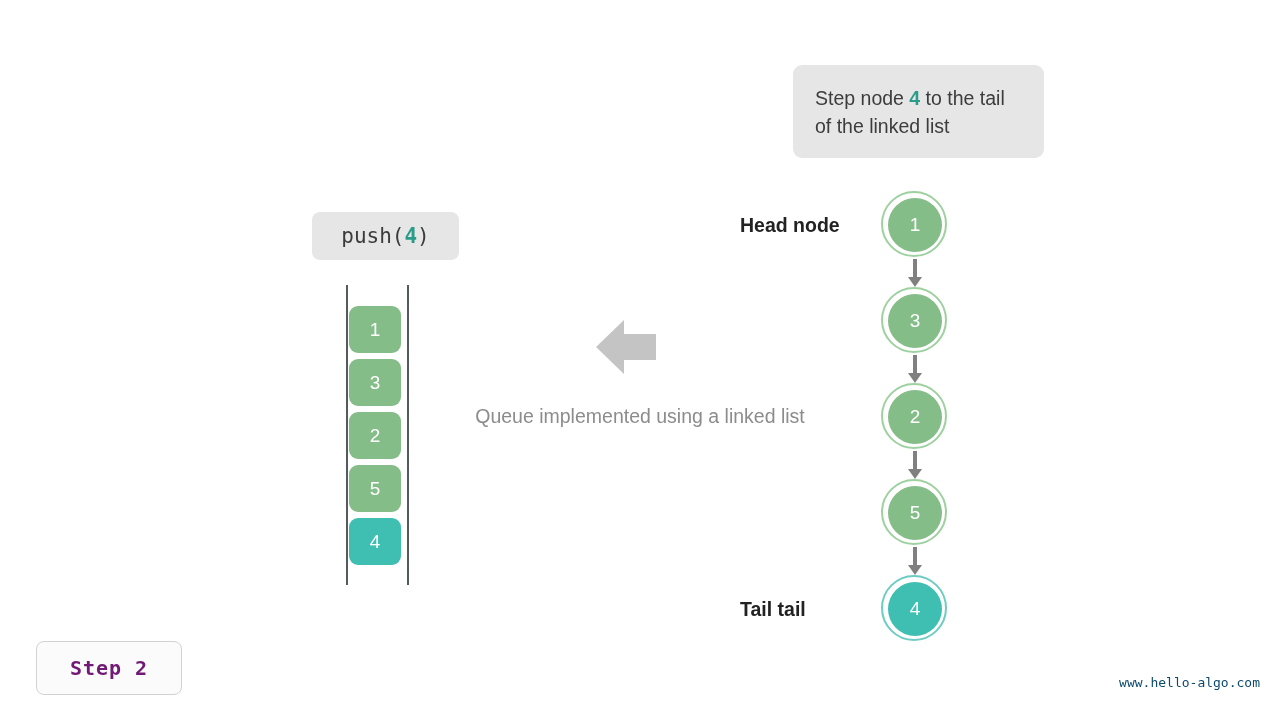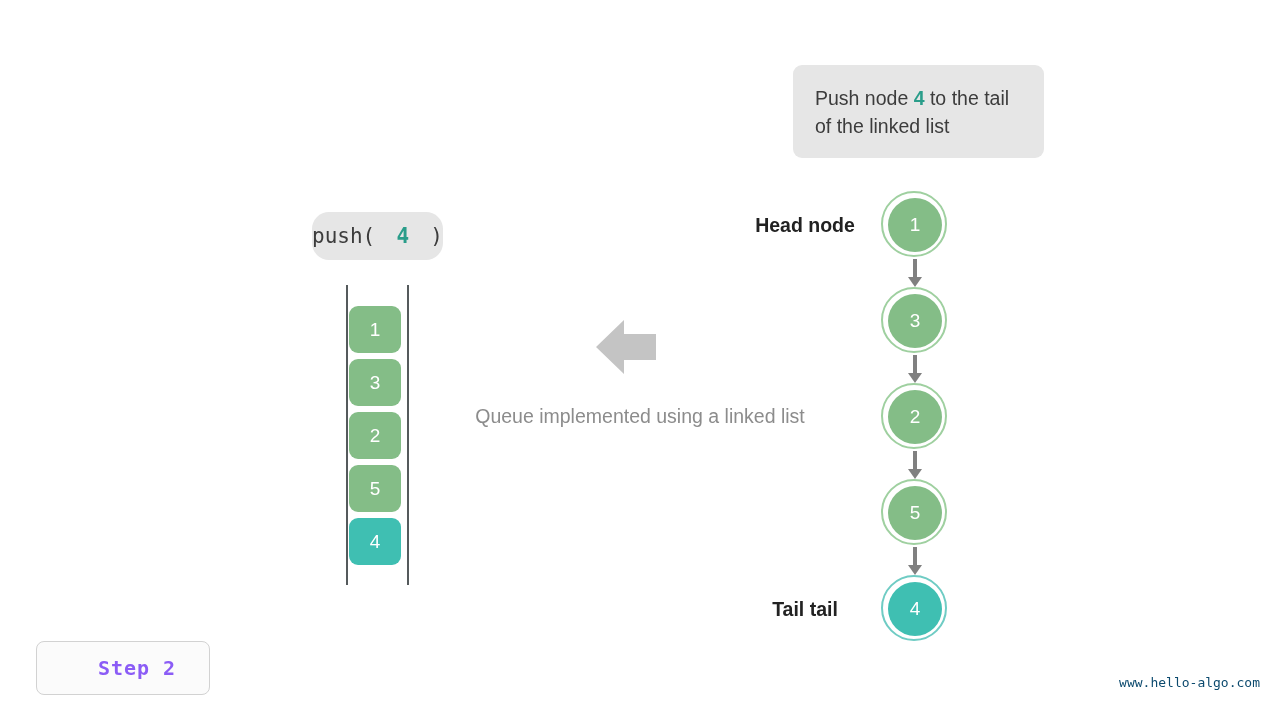--- a/index.html
+++ b/index.html
@@ -40,27 +40,27 @@
   }
   .accent-num {
     color: #2a9d8a;
     font-weight: 700;
   }
 
   
   #push-label {
     left: 312px;
     top: 212px;
-    width: 131px;
+    width: 147px;
     height: 48px;
     background: #e6e6e6;
-    border-radius: 17px;
-    display: flex;
-    align-items: center;
-    justify-content: space-between;
+    border-radius: 8px;
+    display: flex;
+    align-items: center;
+    justify-content: center;
     font-family: "DejaVu Sans Mono", "Liberation Mono", monospace;
     font-size: 21px;
     color: #3c3c3c;
     letter-spacing: 0px;
   }
   #push-label .accent-num {
     color: #2a9d8a;
     font-weight: 700;
   }
 
@@ -165,59 +165,58 @@
     border-left: 7px solid transparent;
     border-right: 7px solid transparent;
     border-top: 10px solid #808080;
   }
 
   .side-label {
     position: absolute;
     font-size: 19.5px;
     font-weight: 700;
     color: #222222;
-    text-align: center;
+    text-align: left;
     width: 130px;
     left: 0px;
   }
 
   
   #step-badge {
     left: 36px;
     top: 641px;
     width: 144px;
     height: 52px;
     border: 1px solid #d2d2d2;
     border-radius: 8px;
     background: #fbfbfb;
     display: flex;
     align-items: center;
     justify-content: center;
     font-family: "DejaVu Sans Mono", "Liberation Mono", monospace;
     font-size: 20px;
     font-weight: 700;
-    color: #8b5cf6;
+    color: #701a75;
     letter-spacing: 1px;
-    padding-left: 28px;
   }
 
   
   #watermark {
     right: 20px;
     top: 675px;
     font-family: "DejaVu Sans Mono", "Liberation Mono", monospace;
     font-size: 13px;
     color: #0c4a6e;
   }
 </style>
 </head>
 <body>
 
 <div class="abs" id="info-callout">
-  <div class="line-wrap"><span>Push node </span><span class="accent-num">4</span><span> to the tail of the linked list</span></div>
+  <div class="line-wrap"><span>Step node </span><span class="accent-num">4</span><span> to the tail of the linked list</span></div>
 </div>
 
 <div class="abs" id="push-label">
     <span>push(</span>
     <span class="accent-num">4</span>
     <span>)</span>
   </div>
 
 <div class="abs" id="queue-panel">
   <div class="rail" id="rail-left"></div>

